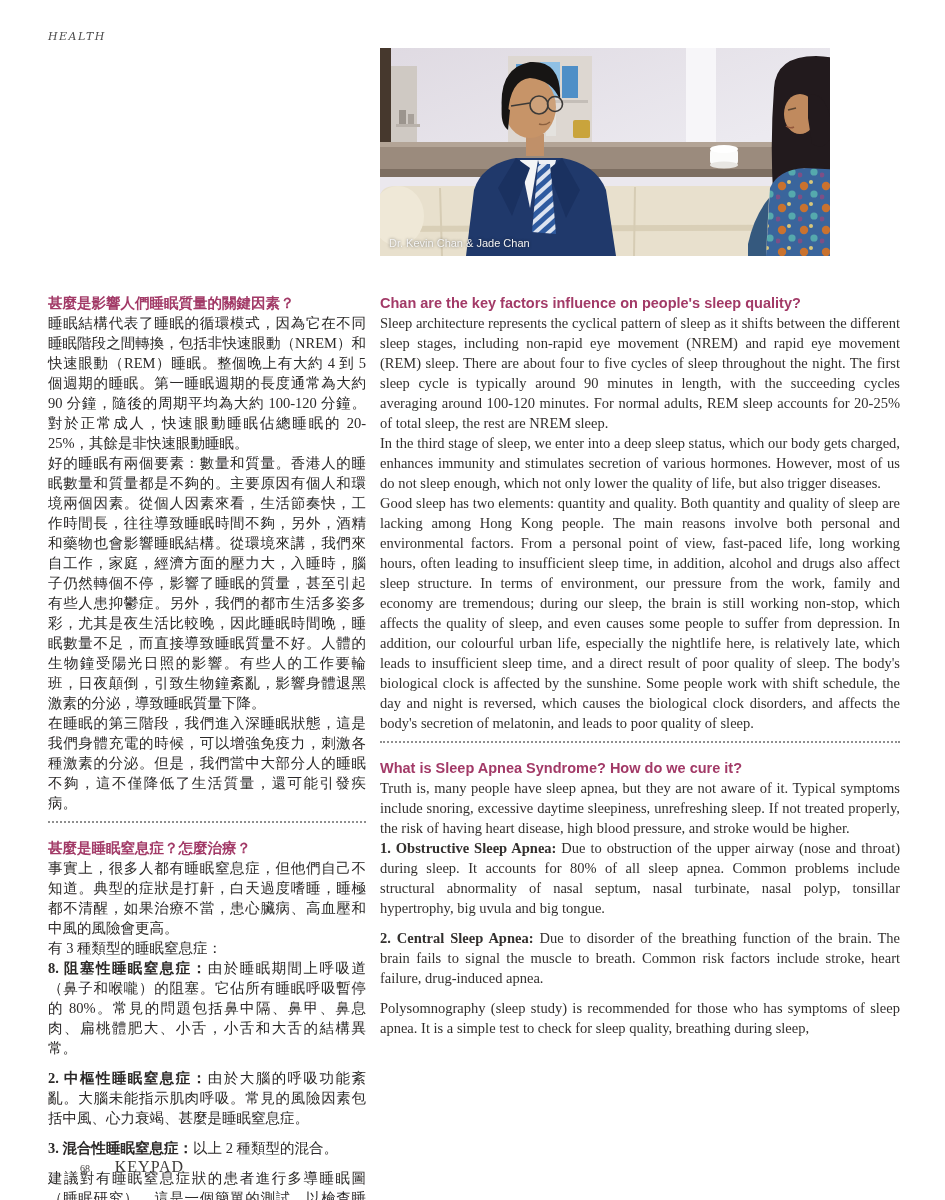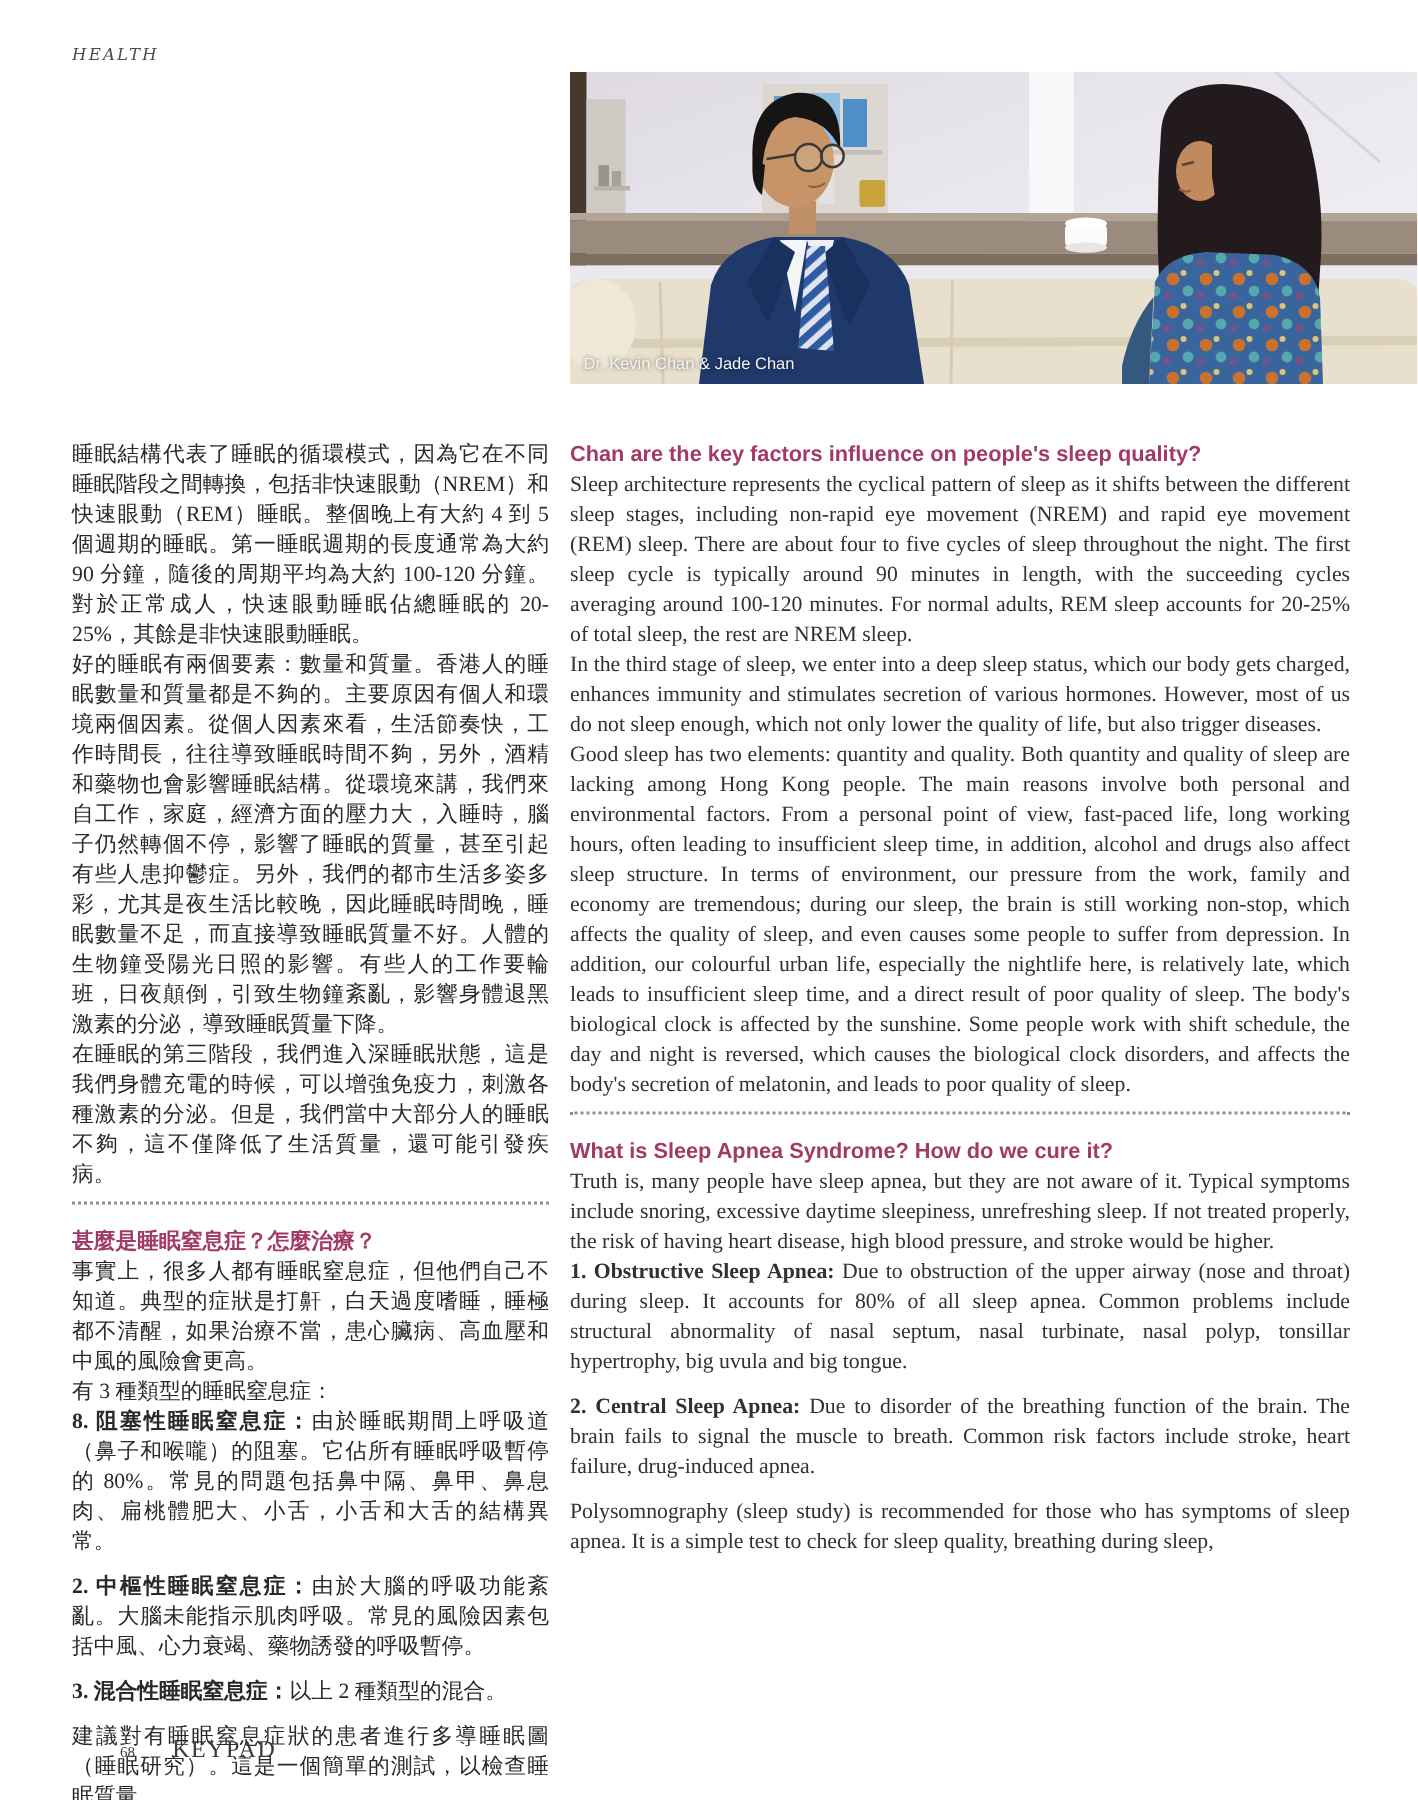--- a/index.html
+++ b/index.html
@@ -2,21 +2,21 @@
 <html><head>
 <meta charset="utf-8">
 <style>
   html,body{margin:0;padding:0;background:#ffffff;}
   body{width:945px;height:1200px;position:relative;overflow:hidden;
        font-family:"Liberation Serif",serif;color:#2e2b29;}
   .kicker{position:absolute;left:48px;top:30px;
        font-family:"DejaVu Serif",serif;font-style:italic;
        font-size:11px;letter-spacing:1.5px;color:#4b4b4b;}
   
-  .photo{position:absolute;left:380px;top:48px;width:565px;height:208px;overflow:hidden;}
+  .photo{position:absolute;left:380px;top:48px;width:450px;height:208px;overflow:hidden;}
   .photo svg{display:block;width:565px;height:208px;}
   .photo-caption{position:absolute;left:9px;bottom:7px;color:#f3f3f3;
        font-family:"Liberation Sans",sans-serif;font-size:11px;
        text-shadow:0 0 3px rgba(0,0,0,.55);}
   
   .col{position:absolute;top:293px;text-align:justify;}
   .col-left{left:48px;width:318px;font-size:14.5px;line-height:20px;color:#2b2928;}
   .col-right{left:380px;width:520px;font-size:14.5px;line-height:20px;color:#33302e;}
   h2.sec{font-family:"Liberation Sans",sans-serif;font-weight:bold;
        color:#a23a67;font-size:14.5px;line-height:20px;margin:0;text-align:left;}
@@ -120,29 +120,30 @@
       <path d="M408,62 L416,60" stroke="#5d4530" stroke-width="1.6" fill="none"></path>
       <path d="M406,78 Q410,81 414,79" stroke="#94583c" stroke-width="1.5" fill="none"></path>
       <path d="M386,208 L390,140 Q398,122 424,120 L470,122 Q496,128 500,150 L502,208 Z" fill="url(#floral)"></path>
       <path d="M386,208 L389,150 Q374,168 368,196 L368,208 Z" fill="#35597e"></path>
     </g>
   </svg>
   <div class="photo-caption">Dr. Kevin Chan &amp; Jade Chan</div>
 </div>
 
 <div class="col col-left">
+  <h2 class="sec">甚麼是影響人們睡眠質量的關鍵因素？</h2>
   <p>睡眠結構代表了睡眠的循環模式，因為它在不同睡眠階段之間轉換，包括非快速眼動（NREM）和快速眼動（REM）睡眠。整個晚上有大約 4 到 5 個週期的睡眠。第一睡眠週期的長度通常為大約 90 分鐘，隨後的周期平均為大約 100-120 分鐘。對於正常成人，快速眼動睡眠佔總睡眠的 20-25%，其餘是非快速眼動睡眠。</p>
   <p>好的睡眠有兩個要素：數量和質量。香港人的睡眠數量和質量都是不夠的。主要原因有個人和環境兩個因素。從個人因素來看，生活節奏快，工作時間長，往往導致睡眠時間不夠，另外，酒精和藥物也會影響睡眠結構。從環境來講，我們來自工作，家庭，經濟方面的壓力大，入睡時，腦子仍然轉個不停，影響了睡眠的質量，甚至引起有些人患抑鬱症。另外，我們的都市生活多姿多彩，尤其是夜生活比較晚，因此睡眠時間晚，睡眠數量不足，而直接導致睡眠質量不好。人體的生物鐘受陽光日照的影響。有些人的工作要輪班，日夜顛倒，引致生物鐘紊亂，影響身體退黑激素的分泌，導致睡眠質量下降。</p>
   <p>在睡眠的第三階段，我們進入深睡眠狀態，這是我們身體充電的時候，可以增強免疫力，刺激各種激素的分泌。但是，我們當中大部分人的睡眠不夠，這不僅降低了生活質量，還可能引發疾病。</p>
   <hr class="dotsep">
   <h2 class="sec sec2">甚麼是睡眠窒息症？怎麼治療？</h2>
   <p>事實上，很多人都有睡眠窒息症，但他們自己不知道。典型的症狀是打鼾，白天過度嗜睡，睡極都不清醒，如果治療不當，患心臟病、高血壓和中風的風險會更高。</p>
   <p>有 3 種類型的睡眠窒息症：</p>
   <p><b class="lead">8. 阻塞性睡眠窒息症：</b><span>由於睡眠期間上呼吸道（鼻子和喉嚨）的阻塞。它佔所有睡眠呼吸暫停的 80%。常見的問題包括鼻中隔、鼻甲、鼻息肉、扁桃體肥大、小舌，小舌和大舌的結構異常。</span></p>
-  <p class="item"><b class="lead">2. 中樞性睡眠窒息症：</b><span>由於大腦的呼吸功能紊亂。大腦未能指示肌肉呼吸。常見的風險因素包括中風、心力衰竭、藥物誘發的呼吸暫停。</span></p>
+  <p class="item"><b class="lead">2. 中樞性睡眠窒息症：</b><span>由於大腦的呼吸功能紊亂。大腦未能指示肌肉呼吸。常見的風險因素包括中風、心力衰竭、甚麼是睡眠窒息症。</span></p>
   <p class="item"><b class="lead">3. 混合性睡眠窒息症：</b><span>以上 2 種類型的混合。</span></p>
   <p class="closing">建議對有睡眠窒息症狀的患者進行多導睡眠圖（睡眠研究）。這是一個簡單的測試，以檢查睡眠質量，</p>
 </div>
 
 <div class="col col-right">
   <h2 class="sec">Chan are the key factors influence on people's sleep quality?</h2>
   <p>Sleep architecture represents the cyclical pattern of sleep as it shifts between the different sleep stages, including non-rapid eye movement (NREM) and rapid eye movement (REM) sleep. There are about four to five cycles of sleep throughout the night. The first sleep cycle is typically around 90 minutes in length, with the succeeding cycles averaging around 100-120 minutes. For normal adults, REM sleep accounts for 20-25% of total sleep, the rest are NREM sleep.</p>
   <p>In the third stage of sleep, we enter into a deep sleep status, which our body gets charged, enhances immunity and stimulates secretion of various hormones. However, most of us do not sleep enough, which not only lower the quality of life, but also trigger diseases.</p>
   <p>Good sleep has two elements: quantity and quality. Both quantity and quality of sleep are lacking among Hong Kong people. The main reasons involve both personal and environmental factors. From a personal point of view, fast-paced life, long working hours, often leading to insufficient sleep time, in addition, alcohol and drugs also affect sleep structure. In terms of environment, our pressure from the work, family and economy are tremendous; during our sleep, the brain is still working non-stop, which affects the quality of sleep, and even causes some people to suffer from depression. In addition, our colourful urban life, especially the nightlife here, is relatively late, which leads to insufficient sleep time, and a direct result of poor quality of sleep. The body's biological clock is affected by the sunshine. Some people work with shift schedule, the day and night is reversed, which causes the biological clock disorders, and affects the body's secretion of melatonin, and leads to poor quality of sleep.</p>
   <hr class="dotsep">

